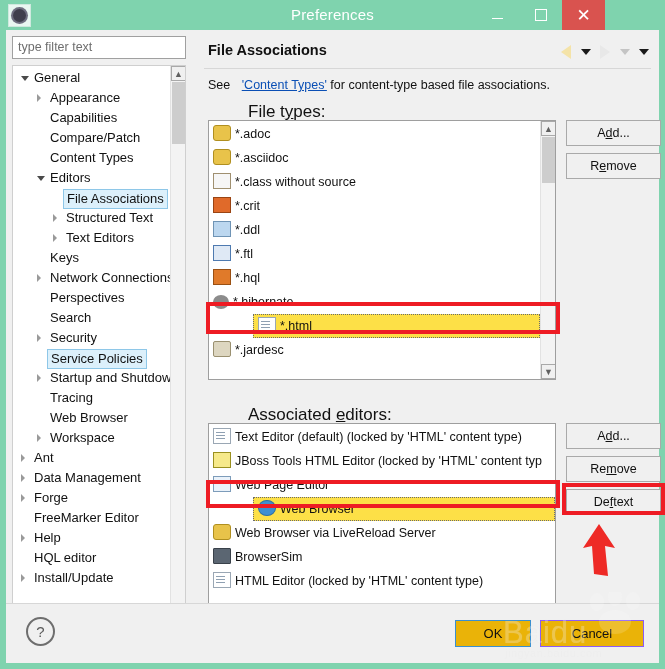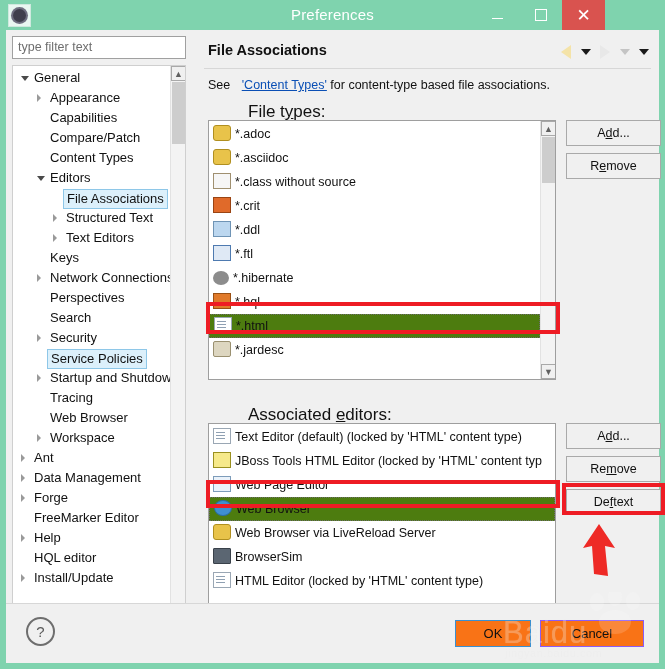--- a/index.html
+++ b/index.html
@@ -159,21 +159,21 @@
   }
   .row{
     position:relative;height:24px;line-height:24px;
     font-size:12.5px;color:#111;white-space:nowrap;padding-left:4px;
   }
   .row .ico{
     display:inline-block;width:16px;height:14px;vertical-align:-3px;margin-right:4px;
     position:relative;
   }
   .row.sel{
-    background:#4d7c0f;border:1px dotted #6b6b6b;box-sizing:border-box;line-height:22px;
+    background:#fde047;border:1px dotted #6b6b6b;box-sizing:border-box;line-height:22px;margin-left:44px;
   }
 
   
   .ic-doc{background:#ffffff;border:1px solid #9aa7b4;}
   .ic-doc:after{content:"";position:absolute;left:2px;top:3px;width:9px;height:1px;
     background:#8fa0b2;box-shadow:0 3px 0 #8fa0b2,0 6px 0 #8fa0b2;}
   .ic-globe{background:#3f8fd0;border-radius:50%;border:1px solid #2b6ea5;}
   .ic-globe:after{content:"";position:absolute;left:1px;top:5px;width:12px;height:1px;background:#cfe7f7;}
   .ic-wasp{background:#e8c34a;border:1px solid #b08f20;border-radius:3px;}
   .ic-class{background:#f6f6f6;border:1px solid #a09070;}
@@ -204,21 +204,21 @@
     background:#f0f0f0;border-top:1px solid #d7d7d7;box-sizing:border-box;
   }
   .help-btn{
     position:absolute;left:20px;top:13px;width:25px;height:25px;
     border:2px solid #6e6e6e;border-radius:50%;
     display:flex;align-items:center;justify-content:center;
     font-size:15px;color:#5a5a5a;
   }
   .dlg-btn{
     position:absolute;top:16px;height:27px;
-    font-size:13px;color:#111;background:#f97316;
+    font-size:13px;color:#111;background:#eab308;
     display:flex;align-items:center;justify-content:center;box-sizing:border-box;
   }
   .btn-ok{left:449px;width:76px;border:1px solid #3a8fd0;}
   .btn-cancel{left:534px;width:104px;border:1px solid #8b5cf6;}
 
   
   .annot-arrow{position:absolute;left:575px;top:500px;}
 
   
   .wm{position:absolute;pointer-events:none;opacity:.30;color:#ffffff;font-weight:normal;}
@@ -382,22 +382,22 @@
       <div class="section-label" style="left:12px;top:72px;"><span>File t</span><u>y</u><span>pes:</span></div>
 
       <div class="listbox" style="left:12px;top:90px;width:348px;height:260px;">
         <div id="ft-list" style="position:absolute;left:0;top:1px;width:331px;">
             <div class="row"><span class="ico ic-wasp"></span><span>*.adoc</span></div>
             <div class="row"><span class="ico ic-wasp"></span><span>*.asciidoc</span></div>
             <div class="row"><span class="ico ic-class"></span><span>*.class without source</span></div>
             <div class="row"><span class="ico ic-crit"></span><span>*.crit</span></div>
             <div class="row"><span class="ico ic-ddl"></span><span>*.ddl</span></div>
             <div class="row"><span class="ico ic-ftl"></span><span>*.ftl</span></div>
+            <div class="row"><span class="ico ic-hql"></span><span>*.hql</span></div>
             <div class="row"><span class="ico ic-hib"></span><span>*.hibernate</span></div>
-            <div class="row"><span class="ico ic-hql"></span><span>*.hql</span></div>
             <div class="row sel"><span class="ico ic-doc"></span><span>*.html</span></div>
             <div class="row"><span class="ico ic-jar"></span><span>*.jardesc</span></div>
           </div>
         <div class="vscroll">
           <div class="btn up">▲</div>
           <div class="thumb" style="top:16px;height:46px;"></div>
           <div class="btn down">▼</div>
         </div>
       </div>
 

